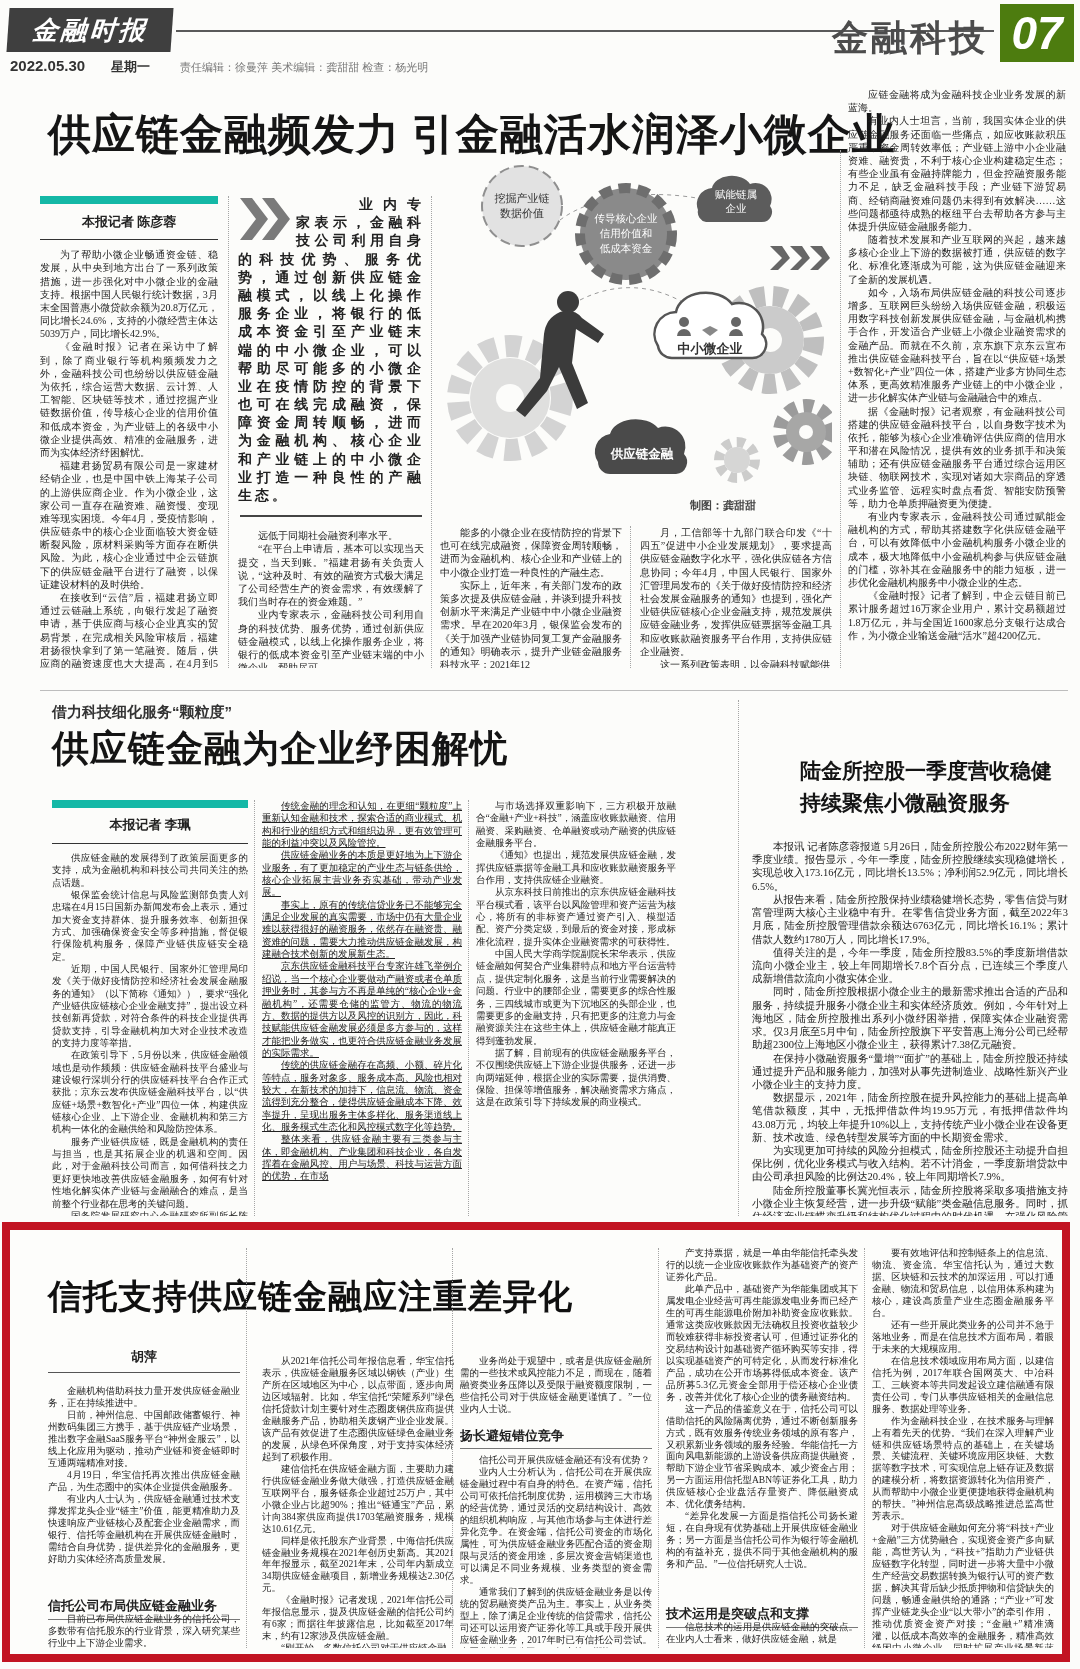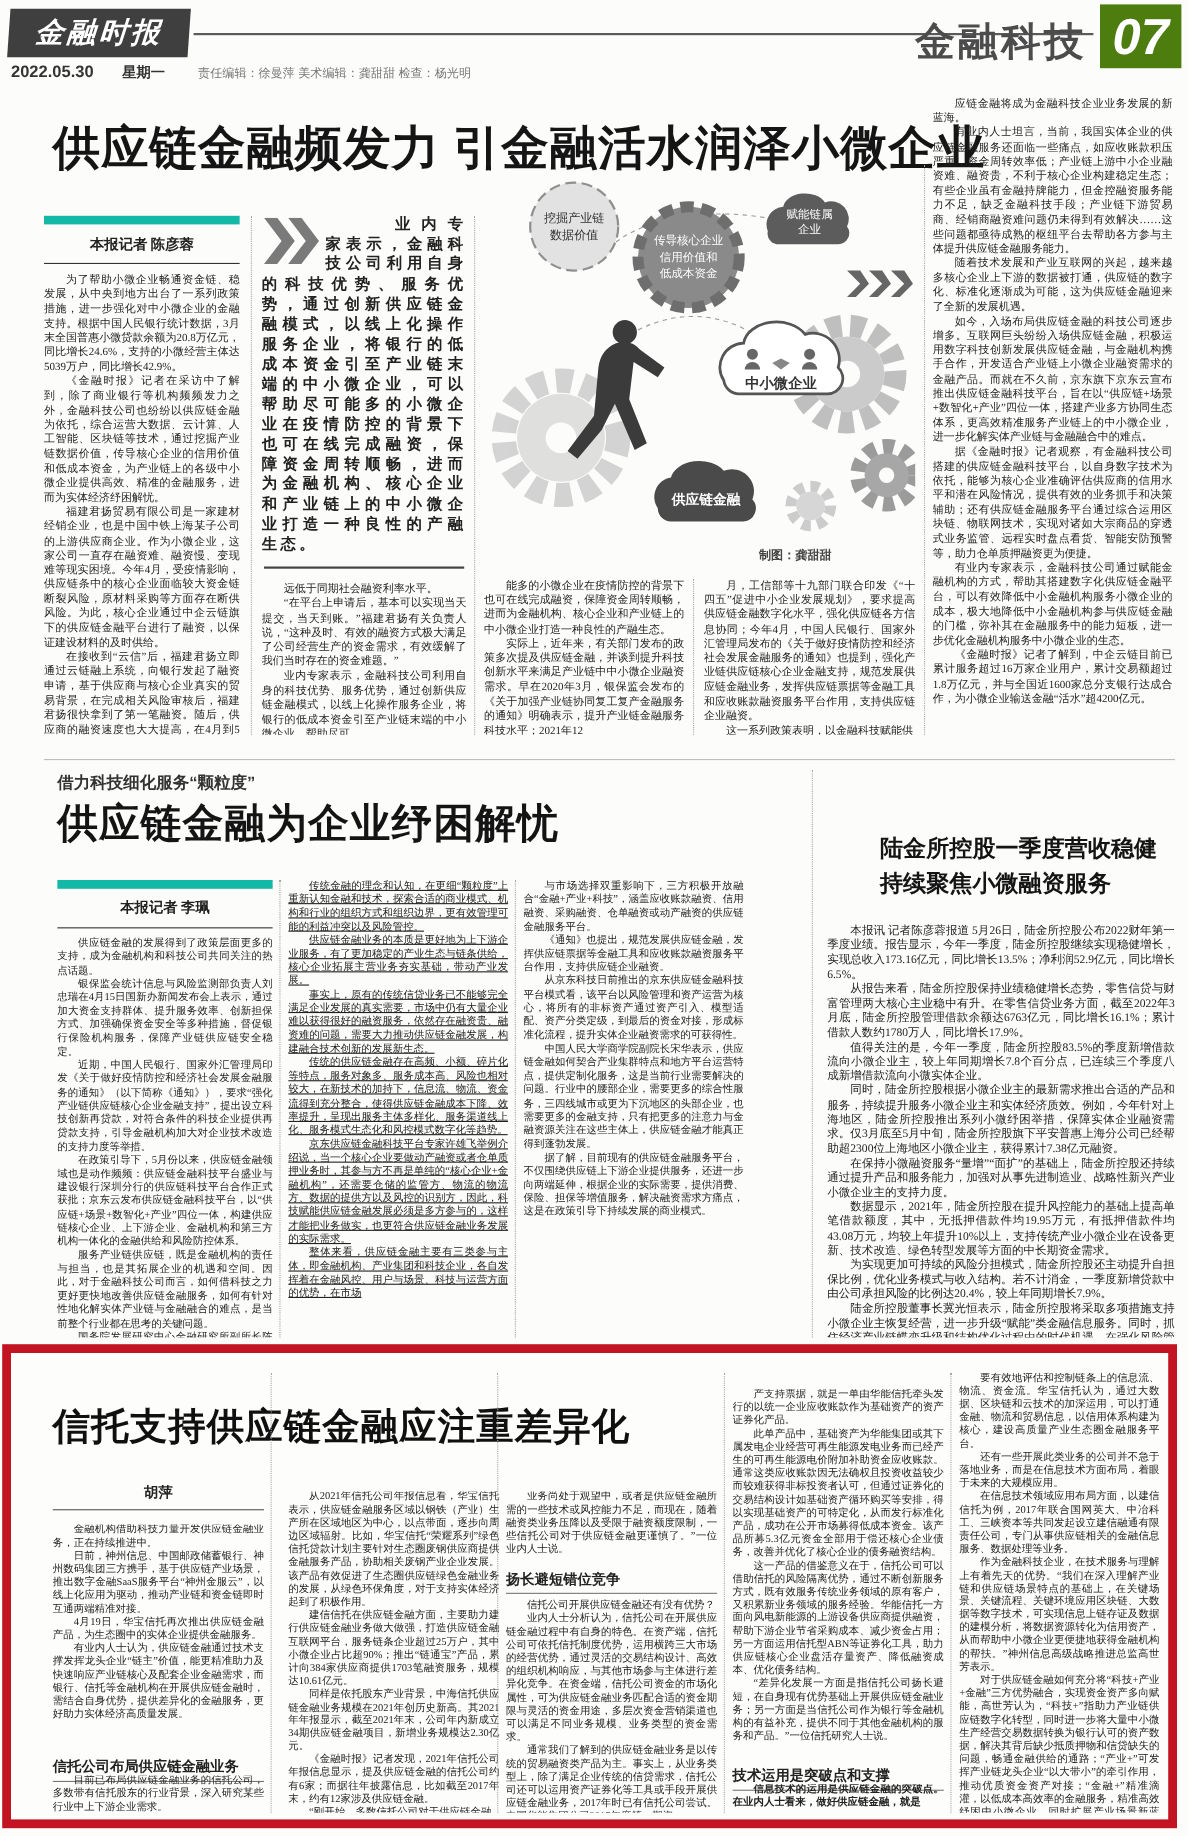--- a/index.html
+++ b/index.html
@@ -58,22 +58,22 @@
   .redbox{left:2px;top:1222px;width:1052px;height:424px;border:8px solid #c21422;background:#fdfdfb;}
   .redbox .abs{position:absolute;}
   .a4-title{left:38px;top:44px;font-size:34px;font-weight:bold;color:#101010;letter-spacing:1px;white-space:nowrap;}
   .author{left:38px;top:118px;width:192px;text-align:center;font-weight:bold;font-size:13px;
           border-bottom:1px solid #555;padding-bottom:6px;}
   .a4col{font-size:9.5px;line-height:1.26;overflow:hidden;}
   .b1a{left:38px;top:156px;width:192px;height:198px;}
   .b1b{left:38px;top:384px;width:192px;height:34px;}
   .b2{left:252px;top:126px;width:192px;height:292px;}
   .b3{left:450px;top:126px;width:192px;height:292px;}
-  .b4a{left:656px;top:33px;width:192px;height:348px;}
-  .b4b{left:656px;top:392px;width:192px;height:28px;font-weight:bold;}
+  .b4a{left:656px;top:18px;width:192px;height:348px;}
+  .b4b{left:656px;top:392px;width:192px;height:28px;}
   .b5{left:862px;top:18px;width:182px;height:400px;}
   .subh{font:bold 13px/1.2 "Liberation Sans",sans-serif;color:#222;border-bottom:1px solid #777;
         padding:6px 0 5px 0;margin:6px 0;}
   .subh-abs{left:38px;top:356px;width:192px;background:#fdfdfb;}
   .subh-abs2{left:656px;top:364px;width:192px;background:#fdfdfb;}
   .bd1{left:236px;top:18px;height:400px;}.bd2{left:442px;top:18px;height:400px;}
   .bd3{left:648px;top:18px;height:400px;}.bd4{left:854px;top:18px;height:400px;}
   svg text{font-family:"Liberation Sans",sans-serif;}
 </style>
 </head>
@@ -227,22 +227,22 @@
       <p>服务产业链供应链，既是金融机构的责任与担当，也是其拓展企业的机遇和空间。因此，对于金融科技公司而言，如何借科技之力更好更快地改善供应链金融服务，如何有针对性地化解实体产业链与金融融合的难点，是当前整个行业都在思考的关键问题。</p>
       <p>国务院发展研究中心金融研究所副所长陈道富直言，数字经济下金融和科技的深度融合，引发金融行业的深刻变革。在这种时代趋势下，需要跳出</p>
     </div>
 </div>
 <div class="abs vdot md1"></div>
 <div class="abs a2col col m2">
     <div>
       <p>传统金融的理念和认知，在更细“颗粒度”上重新认知金融和技术，探索合适的商业模式、机构和行业的组织方式和组织边界，更有效管理可能的利益冲突以及风险管控。</p>
       <p>供应链金融业务的本质是更好地为上下游企业服务，有了更加稳定的产业生态与链条供给，核心企业拓展主营业务夯实基础，带动产业发展。</p>
       <p>事实上，原有的传统信贷业务已不能够完全满足企业发展的真实需要，市场中仍有大量企业难以获得很好的融资服务，依然存在融资贵、融资难的问题，需要大力推动供应链金融发展，构建融合技术创新的发展新生态。</p>
+      <p>京东供应链金融科技平台专家许雄飞举例介绍说，当一个核心企业要做动产融资或者仓单质押业务时，其参与方不再是单纯的“核心企业+金融机构”，还需要仓储的监管方、物流的物流方、数据的提供方以及风控的识别方，因此，科技赋能供应链金融发展必须是多方参与的，这样才能把业务做实，也更符合供应链金融业务发展的实际需求。</p>
       <p>传统的供应链金融存在高频、小额、碎片化等特点，服务对象多、服务成本高、风险也相对较大，在新技术的加持下，信息流、物流、资金流得到充分整合，使得供应链金融成本下降、效率提升，呈现出服务主体多样化、服务渠道线上化、服务模式生态化和风控模式数字化等趋势。</p>
-      <p>京东供应链金融科技平台专家许雄飞举例介绍说，当一个核心企业要做动产融资或者仓单质押业务时，其参与方不再是单纯的“核心企业+金融机构”，还需要仓储的监管方、物流的物流方、数据的提供方以及风控的识别方，因此，科技赋能供应链金融发展必须是多方参与的，这样才能把业务做实，也更符合供应链金融业务发展的实际需求。</p>
       <p>整体来看，供应链金融主要有三类参与主体，即金融机构、产业集团和科技企业，各自发挥着在金融风控、用户与场景、科技与运营方面的优势，在市场</p>
     </div>
   </div>
 <div class="abs vdot md2"></div>
 <div class="abs a2col col m3">
     <div>
       <p>与市场选择双重影响下，三方积极开放融合“金融+产业+科技”，涵盖应收账款融资、信用融资、采购融资、仓单融资或动产融资的供应链金融服务平台。</p>
       <p>《通知》也提出，规范发展供应链金融，发挥供应链票据等金融工具和应收账款融资服务平台作用，支持供应链企业融资。</p>
       <p>从京东科技日前推出的京东供应链金融科技平台模式看，该平台以风险管理和资产运营为核心，将所有的非标资产通过资产引入、模型适配、资产分类定级，到最后的资金对接，形成标准化流程，提升实体企业融资需求的可获得性。</p>
       <p>中国人民大学商学院副院长宋华表示，供应链金融如何契合产业集群特点和地方平台运营特点，提供定制化服务，这是当前行业需要解决的问题。行业中的腰部企业，需要更多的综合性服务，三四线城市或更为下沉地区的头部企业，也需要更多的金融支持，只有把更多的注意力与金融资源关注在这些主体上，供应链金融才能真正得到蓬勃发展。</p>

